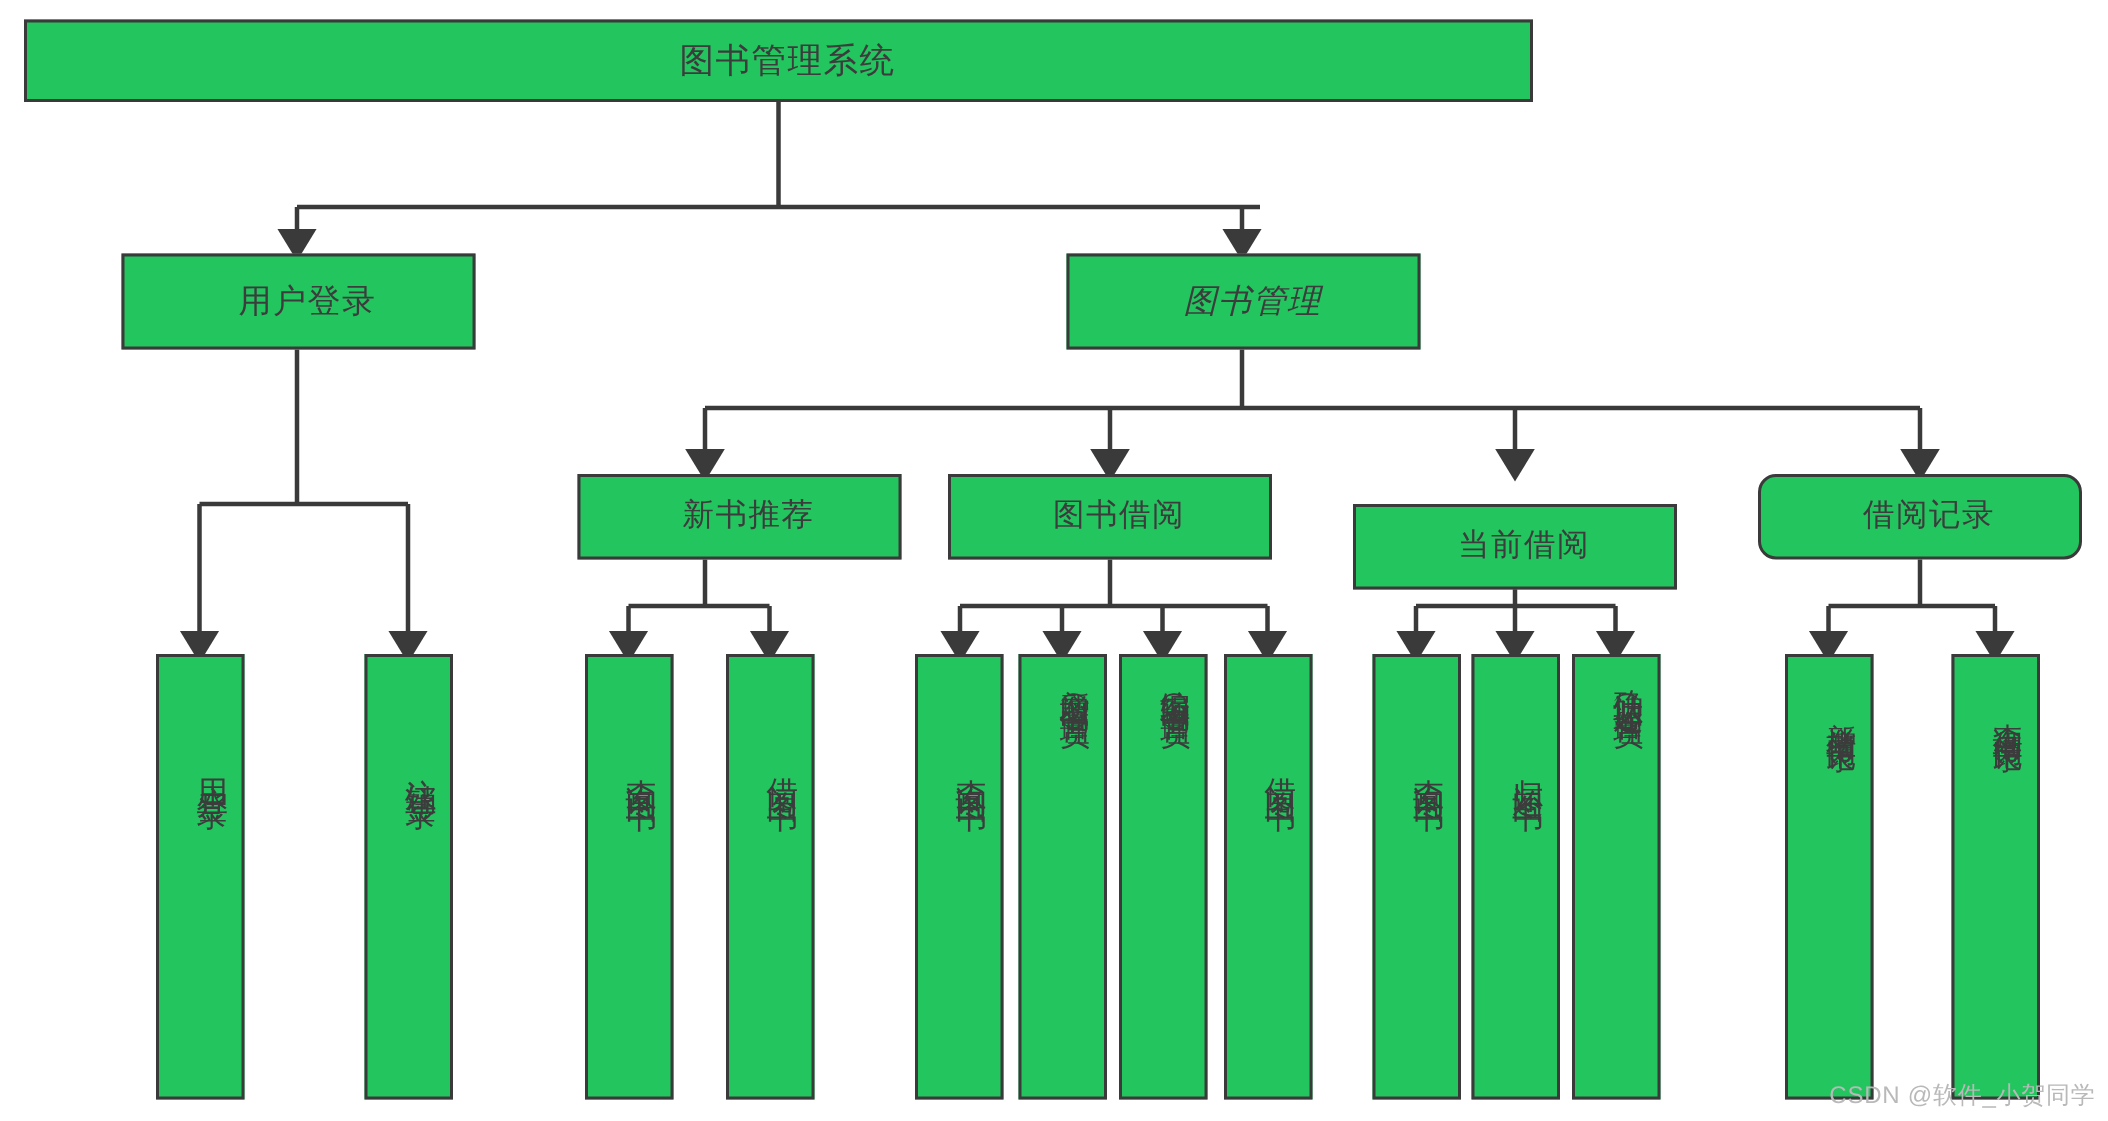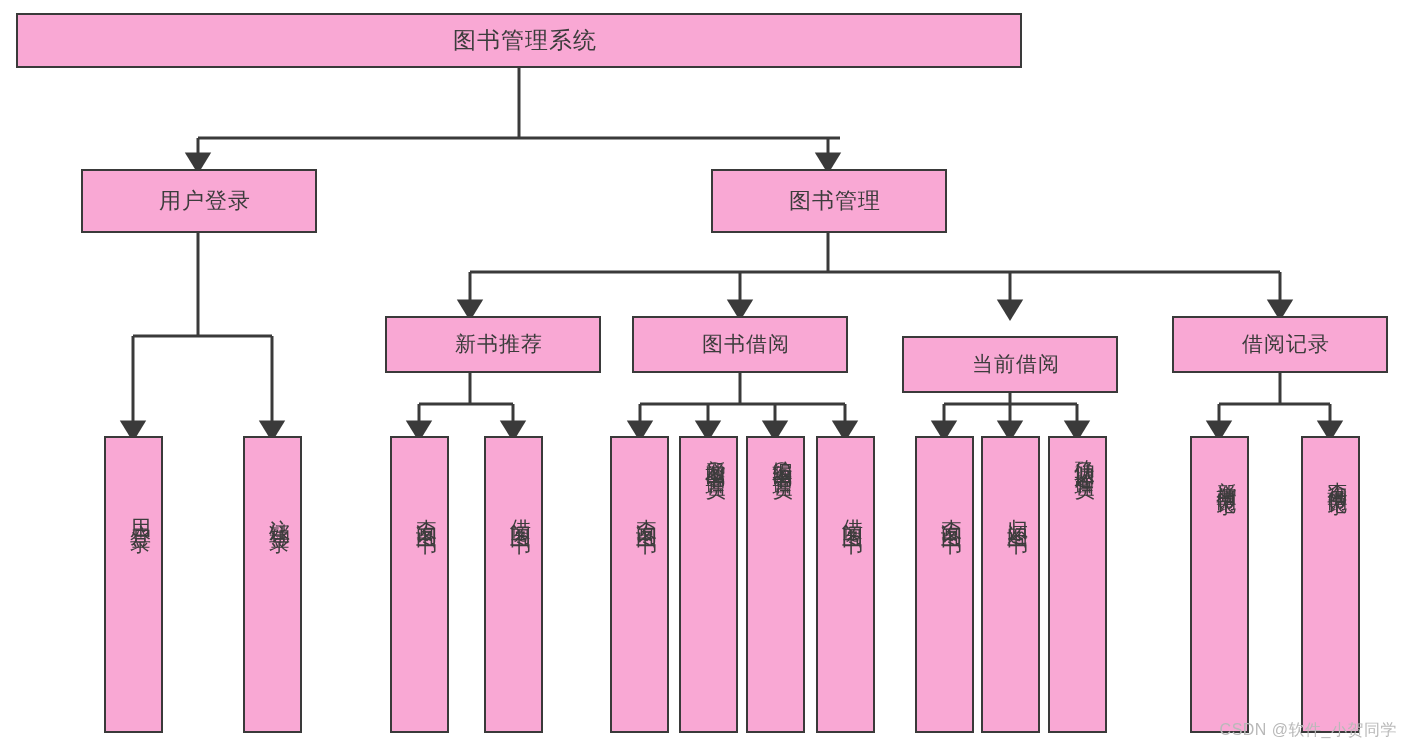--- a/index.html
+++ b/index.html
@@ -9,21 +9,21 @@
     font-family:"Liberation Sans","DejaVu Sans",sans-serif;
     overflow:hidden;
     position:relative;
   }
   #canvas{position:absolute;left:0;top:0;width:1405px;height:747px;}
   svg.connectors{position:absolute;left:0;top:0;width:1405px;height:747px;pointer-events:none;}
 
   .node{
     position:absolute;
     box-sizing:border-box;
-    background:#f9a8d4;
+    background:#22c55e;
     border:2.5px solid #3a3a3a;
     display:flex;
     align-items:center;
     justify-content:center;
     color:#3c3c3c;
     padding-left:12px;
   }
   .node .label{
     font-size:22px;
     letter-spacing:1px;
@@ -118,34 +118,34 @@
     </g>
   </svg>
 
   <div class="node root" style="left:16px;top:13px;width:1006px;height:55px;">
     <span class="label">图书管理系统</span>
   </div>
 
   <div class="node level2" style="left:81px;top:169px;width:236px;height:64px;">
     <span class="label">用户登录</span>
   </div>
-  <div class="node level2" style="left:711px;top:169px;width:236px;height:64px;">
+  <div class="node level2" style="left:711px;top:169px;width:236px;height:64px;font-style:italic;">
     <span class="label">图书管理</span>
   </div>
 
   <div class="node level3" style="left:362px;top:316px;width:216px;height:57px;margin-left:23px;">
     <span class="label">新书推荐</span>
   </div>
   <div class="node level3" style="left:632px;top:316px;width:216px;height:57px;">
     <span class="label">图书借阅</span>
   </div>
   <div class="node level3" style="left:902px;top:336px;width:216px;height:57px;text-align:center;">
     <span class="label">当前借阅</span>
   </div>
-  <div class="node level3" style="left:1172px;top:316px;width:216px;height:57px;">
+  <div class="node level3" style="left:1172px;top:316px;width:216px;height:57px;border-radius:12px;">
     <span class="label">借阅记录</span>
   </div>
 
   <div class="node leaf" style="left:104px;top:436px;width:59px;height:297px;padding-top:64px;">
     <span class="label">用户登录</span>
   </div>
   <div class="node leaf" style="left:243px;top:436px;width:59px;height:297px;padding-top:64px;">
     <span class="label">注销登录</span>
   </div>
 

